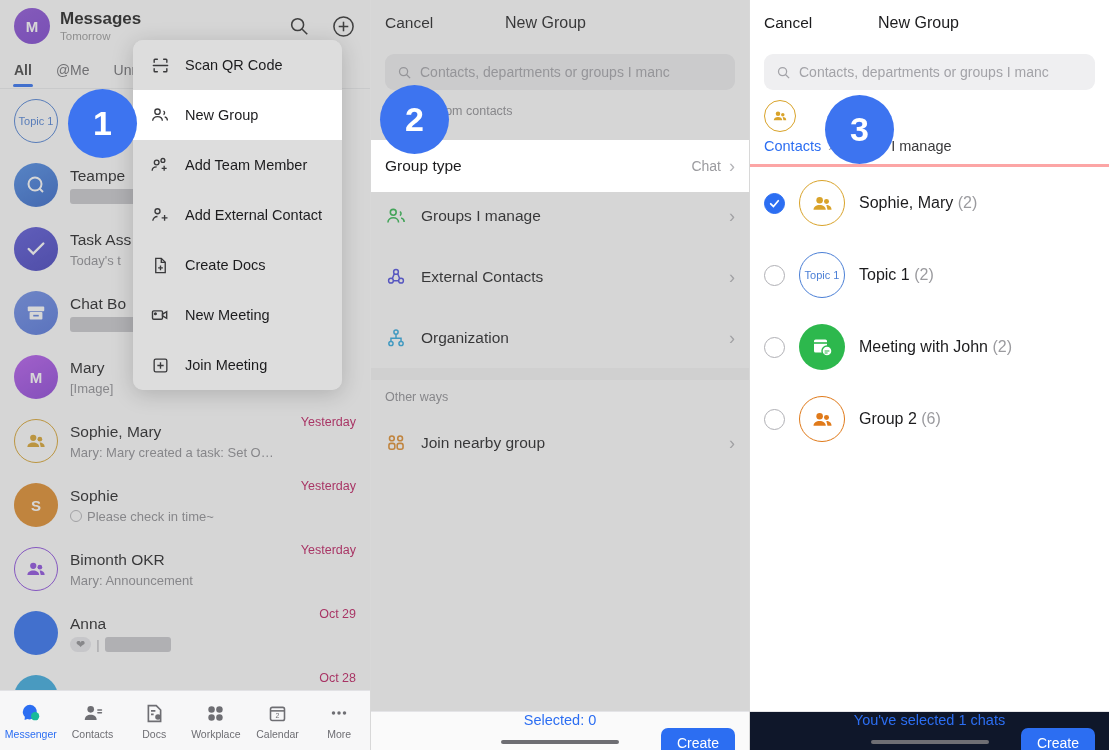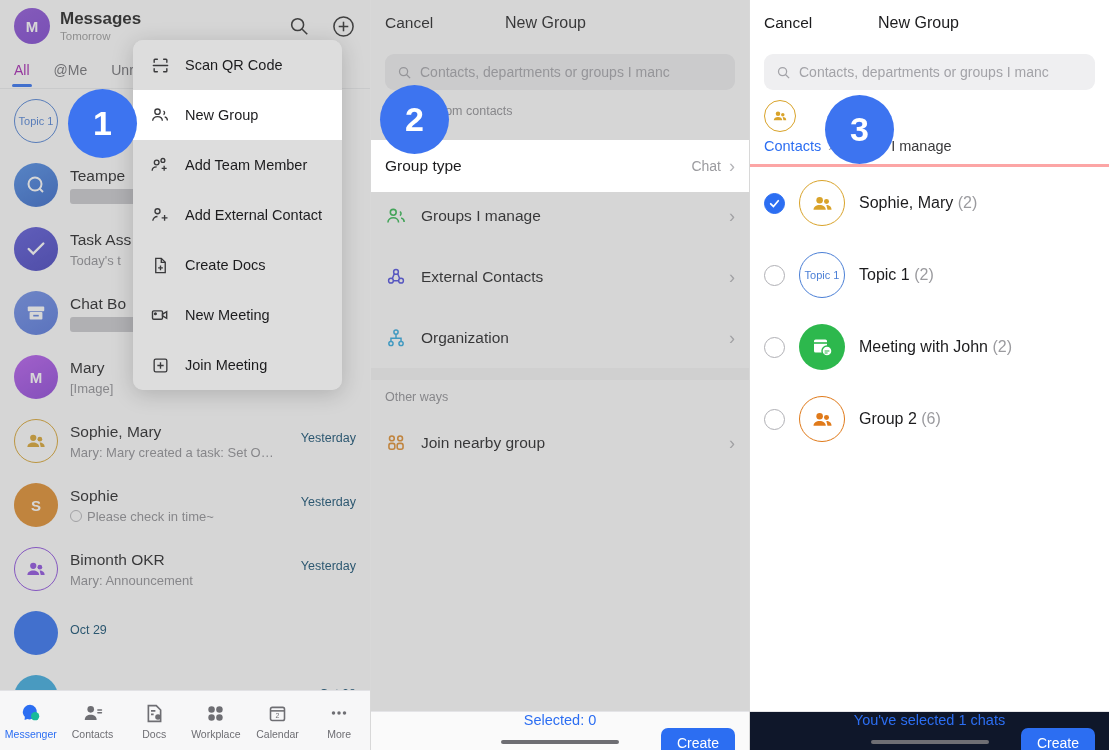--- a/index.html
+++ b/index.html
@@ -40,21 +40,21 @@
   .p1-title { font-size: 17px; font-weight: 700; color: #1a1a1a; }
   .p1-sub { font-size: 11.5px; color: #9a9a9a; margin-top: 2px; }
   .p1-header-actions { margin-left: auto; display: flex; align-items: center; gap: 18px; }
   .ic-btn { width: 26px; height: 26px; color: #2a2a2a; display: flex; align-items: center; justify-content: center; }
 
   .p1-tabs {
     height: 36px; display: flex; align-items: center;
     gap: 24px; padding: 0 14px; position: relative;
   }
   .p1-tab { font-size: 14px; color: #6d6d72; position: relative; white-space: nowrap; }
-  .p1-tab.active { color: #a21caf; font-weight: 400; }
+  .p1-tab.active { color: #404040; font-weight: 700; }
   .p1-tab.active::after {
     content: ""; position: absolute; left: 50%; transform: translateX(-50%);
     bottom: -9px; width: 20px; height: 3px; background: #2c6ef2; border-radius: 2px;
   }
 
   .chat-list { border-top: 1px solid #eceef0; }
   .chat-row {
     height: 64px; display: flex; align-items: center; gap: 12px;
     padding: 0 14px;
   }
@@ -63,21 +63,21 @@
     display: flex; align-items: center; justify-content: center;
     color: #fff; font-size: 15px; font-weight: 600;
   }
   .cav.ring {
     background: #fff; border: 1.5px solid currentColor;
   }
   .cav.ring .tinytxt { font-size: 11px; line-height: 12px; text-align: center; font-weight: 400; }
   .chat-mid { flex: 1; min-width: 0; display: flex; flex-direction: column; gap: 4px; }
   .chat-name { font-size: 15.5px; color: #1c1c1e; font-weight: 500; white-space: nowrap; overflow: hidden; }
   .chat-prev { font-size: 13px; color: #8e8e93; white-space: nowrap; overflow: hidden; display: flex; align-items: center; gap: 5px;}
-  .chat-time { font-size: 12.5px; color: #0c4a6e; flex: none; align-self: flex-start; margin-top: 22px;}
+  .chat-time { font-size: 12.5px; color: #be185d; flex: none; align-self: flex-start; margin-top: 6px;}
   .redact { display: inline-block; height: 15px; background: #c9c9cd; border-radius: 3px; }
   .heart-pill { background:#e8e8ec; border-radius: 9px; padding: 1px 6px; font-size: 11px; }
   .bot-tag { background: #f7e2a8; color: #7a6012; font-size: 9.5px; font-weight: 700; padding: 1px 4px; border-radius: 3px; }
   .circle-mini { width: 12px; height: 12px; border-radius: 50%; border: 1.4px solid #b4b4b8; flex: none; }
 
   .p1-tabbar {
     position: absolute; bottom: 0; left: 0; right: 0; height: 60px;
     background: #f7f7f8; border-top: 1px solid #e2e2e5;
     display: flex; align-items: center; z-index: 50;
   }
@@ -301,20 +301,28 @@
         </div>
         <div class="chat-mid">
           <div class="chat-name">Bimonth OKR</div>
           <div class="chat-prev">Mary: Announcement</div>
         </div>
         <div class="chat-time">Yesterday</div>
       </div>
 
       <div class="chat-row">
         <div class="cav" style="background:#2c6ef2"></div>
+        <div class="chat-mid">
+          <div class="chat-name">Anna</div>
+          <div class="chat-prev">
+            <span class="heart-pill">❤</span>
+            <span style="color:#b0b0b5">|</span>
+            <span class="redact" style="width:66px"></span>
+          </div>
+        </div>
         <div class="chat-time">Oct 29</div>
       </div>
 
       <div class="chat-row">
         <div class="cav" style="background:#36a9e0"></div>
         <div class="chat-mid">
           <div class="chat-name">
             <span>Pichiging</span>
             <span class="bot-tag">BOT</span>
           </div>

